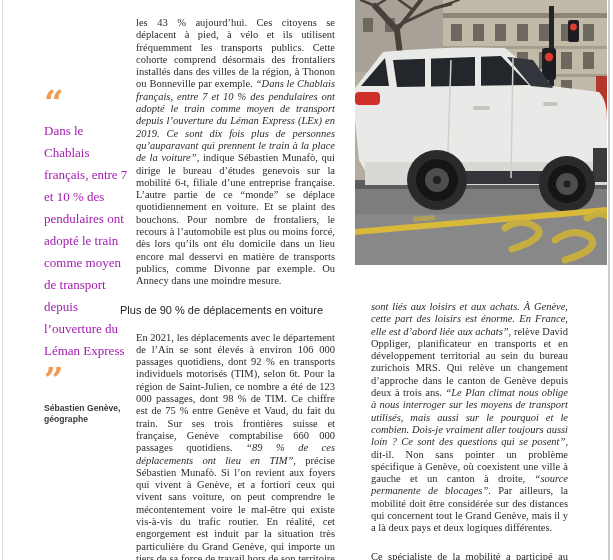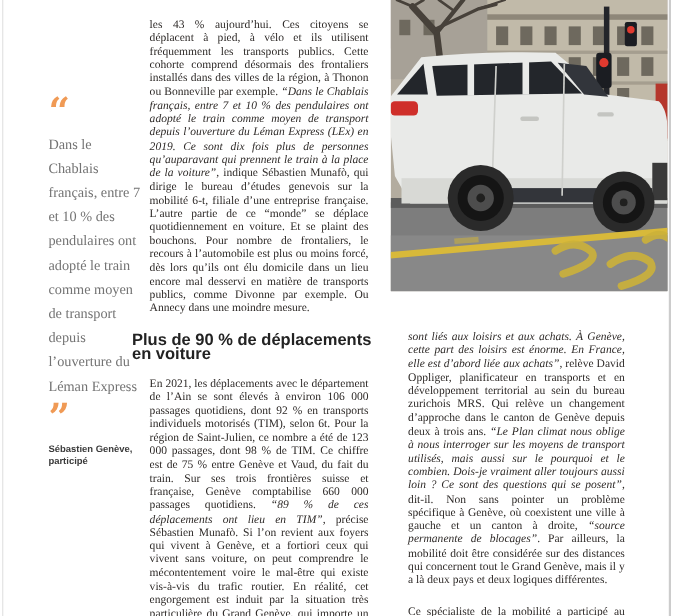--- a/index.html
+++ b/index.html
@@ -25,21 +25,21 @@
     font-size: 34px;
     line-height: 20px;
     color: #f09a55;
     letter-spacing: -2px;
   }
   .pq-mark.close { margin-top: 8px; }
   .pq-text {
     margin-top: 8px;
     font-size: 13px;
     line-height: 22px;
-    color: #737373;
+    color: #a21caf;
   }
   .pq-author {
     margin-top: 13px;
     font-family: "Liberation Sans", sans-serif;
     font-weight: bold;
     font-size: 8.6px;
     line-height: 11px;
     color: #3b3b3b;
   }
 
@@ -48,22 +48,22 @@
     position: absolute;
     font-size: 10.5px;
     line-height: 12.3px;
     text-align: justify;
   }
   .col p { margin: 16px; }
   .col-main  { left: 120px; top: 1px;  width: 231px; }
   .col-right { left: 355px; top: 285px; width: 229px; }
   .subhead {
     font-family: "Liberation Sans", sans-serif;
-    font-weight: bold;
-    font-size: 15px;
+    font-weight: normal;
+    font-size: 11px;
     line-height: 12px;
     text-align: left;
     margin: 5px 0 3px 0 !important;
     color: #222;
   }
   .it { font-style: italic; }
   .hl { background: #8b5cf6; }
 
   
   .photo {
@@ -78,21 +78,21 @@
 
 <div class="page-edge left"></div>
 <div class="page-edge right"></div>
 
 <aside class="pullquote">
   <span class="pq-mark">“</span>
   <div class="pq-text">Dans le Chablais français, entre 7 et 10 % des pendulaires ont adopté le train comme moyen de transport depuis l’ouverture du Léman Express</div>
   <span class="pq-mark close">”</span>
   <div class="pq-author">
     <div>Sébastien Genève,</div>
-    <div>participé</div>
+    <div>géographe</div>
   </div>
 </aside>
 
 <div class="col col-main">
   <p><span>les 43 % aujourd’hui. Ces citoyens se déplacent à pied, à vélo et ils utilisent fréquemment les transports publics. Cette cohorte comprend désormais des frontaliers installés dans des villes de la région, à Thonon ou Bonneville par exemple. </span><span class="it">“Dans le Chablais français, entre 7 et 10 % des pendulaires ont adopté le train comme moyen de transport depuis l’ouverture du Léman Express (LEx) en 2019. Ce sont dix fois plus de personnes qu’auparavant qui prennent le train à la place de la voiture”</span><span>, indique Sébastien Munafò, qui dirige le bureau d’études genevois sur la mobilité 6-t, filiale d’une entreprise française. L’autre partie de ce “monde” se déplace quotidiennement en voiture. Et se plaint des bouchons. Pour nombre de frontaliers, le recours à l’automobile est plus ou moins forcé, dès lors qu’ils ont élu domicile dans un lieu encore mal desservi en matière de transports publics, comme Divonne par exemple. Ou Annecy dans une moindre mesure.</span></p>
   <p class="subhead">Plus de 90 % de déplacements en voiture</p>
   <p><span>En 2021, les déplacements avec le département de l’Ain se sont élevés à environ 106 000 passages quotidiens, dont 92 % en transports individuels motorisés (TIM), selon 6t. Pour la région de Saint-Julien, ce nombre a été de 123 000 passages, dont 98 % de TIM. Ce chiffre est de 75 % entre Genève et Vaud, du fait du train. Sur ses trois frontières suisse et française, Genève comptabilise 660 000 passages quotidiens. </span><span class="it">“89 % de ces déplacements ont lieu en TIM”</span><span>, précise Sébastien Munafò. Si l’on revient aux foyers qui vivent à Genève, et a fortiori ceux qui vivent sans voiture, on peut comprendre le mécontentement voire le mal-être qui existe vis-à-vis du trafic routier. En réalité, cet engorgement est induit par la situation très particulière du Grand Genève, qui importe un tiers de sa force de travail hors de son territoire et qui délocalise une partie de ses logements en France voisine, zone qui construit plus. En Suisse, seule la ville de Lugano partagerait de ce point de vue des ressemblances avec la ville du bout du Léman, </span><span class="hl">souligne Franco Tufo, directeur du bureau genevois de mobilité Citec,</span><span> actif également en France et en Italie.</span></p>
 </div>
 
 <figure class="photo" style="margin:0">

